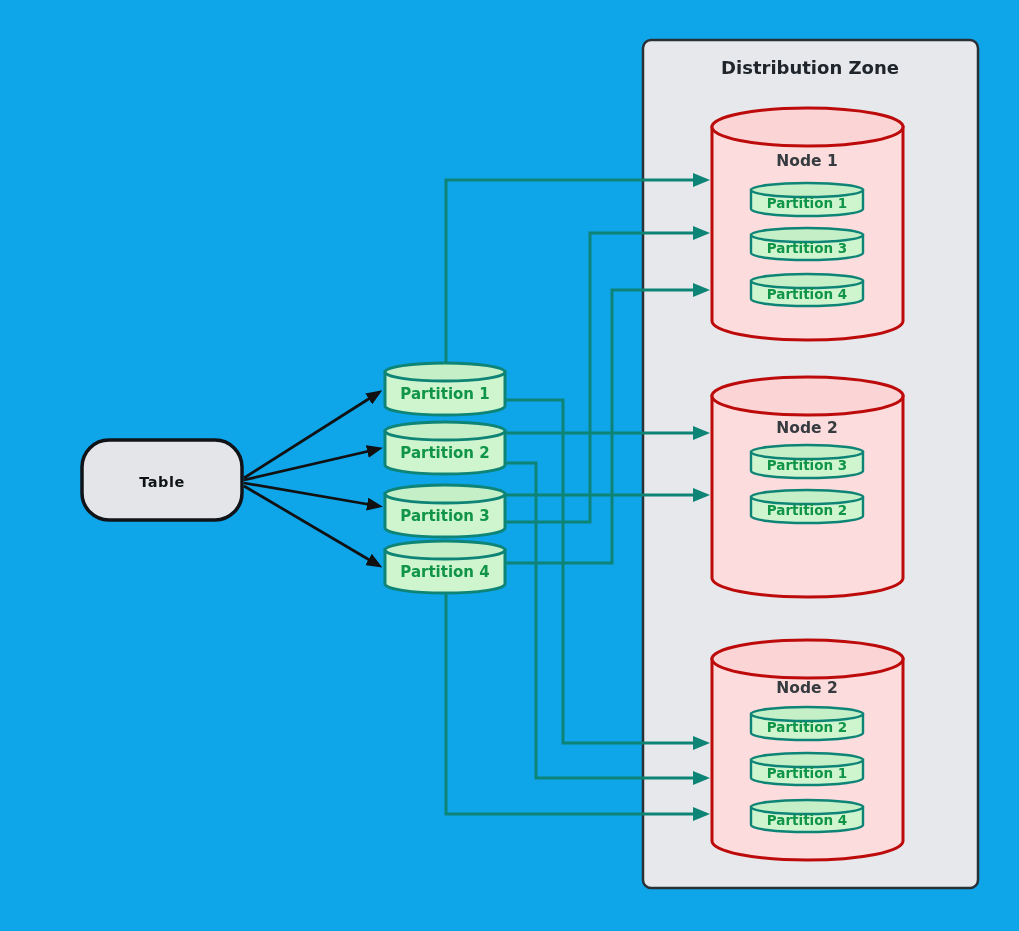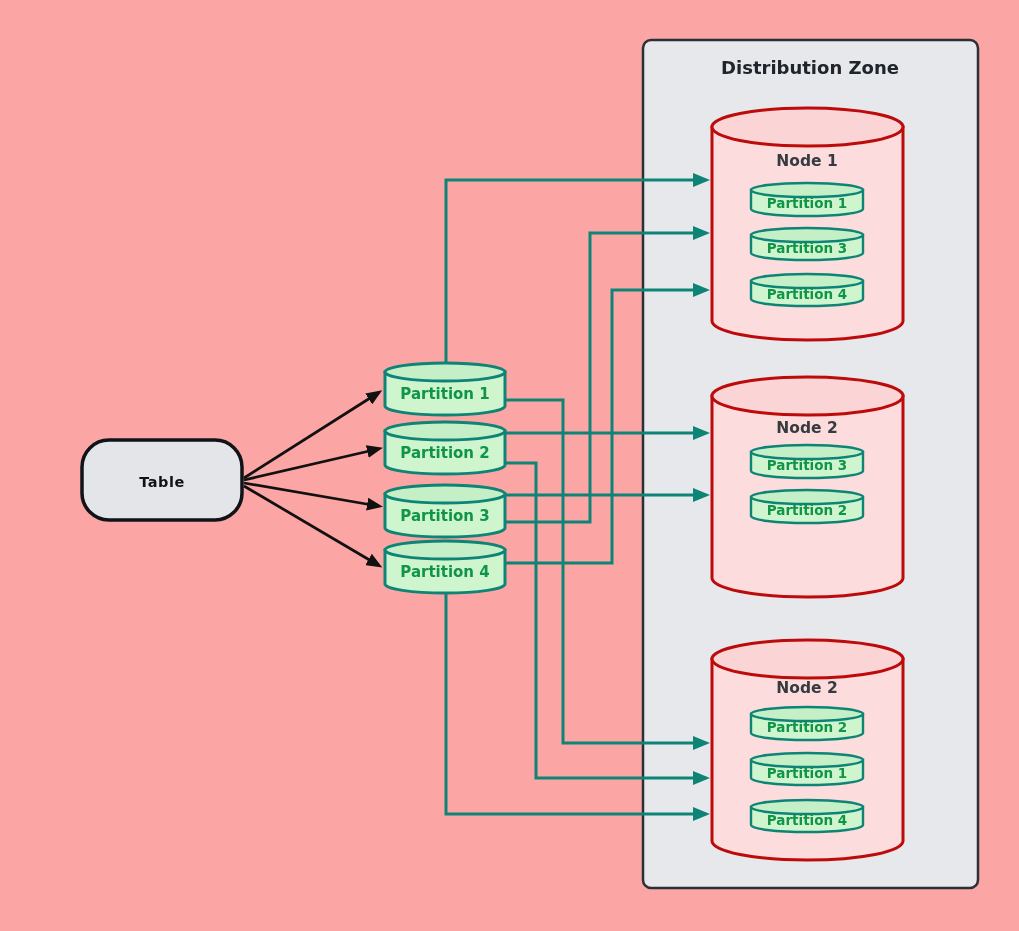--- a/index.html
+++ b/index.html
@@ -1,20 +1,20 @@
 <!DOCTYPE html>
 <html><head>
 <meta charset="utf-8">
 <style>
   html, body { margin: 0; padding: 0; background: #ffffff; }
   .canvas {
     position: relative;
     width: 1019px;
     height: 931px;
-    background: #fca5a5;
+    background: #0ea5e9;
     font-family: "DejaVu Sans", "Liberation Sans", sans-serif;
     overflow: hidden;
   }
   svg { display: block; }
 
   .zone-rect   { fill: #e6e8eb; stroke: #2b3036; stroke-width: 2.5; }
   .c-teal      { stroke: #0e8476; stroke-width: 3; fill: none; }
   .c-black     { stroke: #111111; stroke-width: 2.75; fill: none; }
 
   .table-rect  { fill: #e3e5e8; stroke: #101418; stroke-width: 3.5; }

